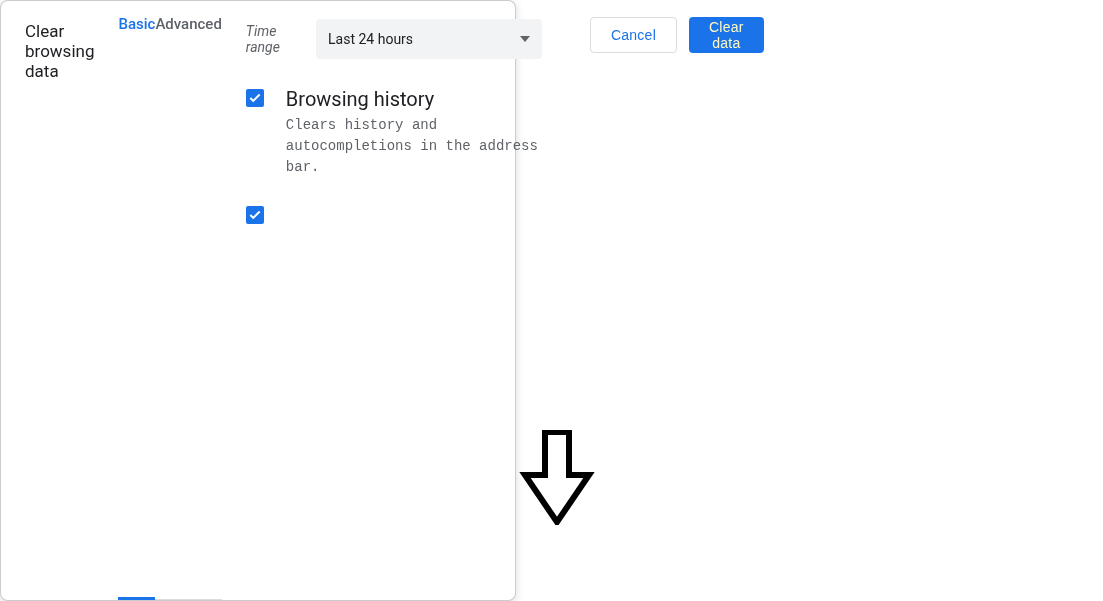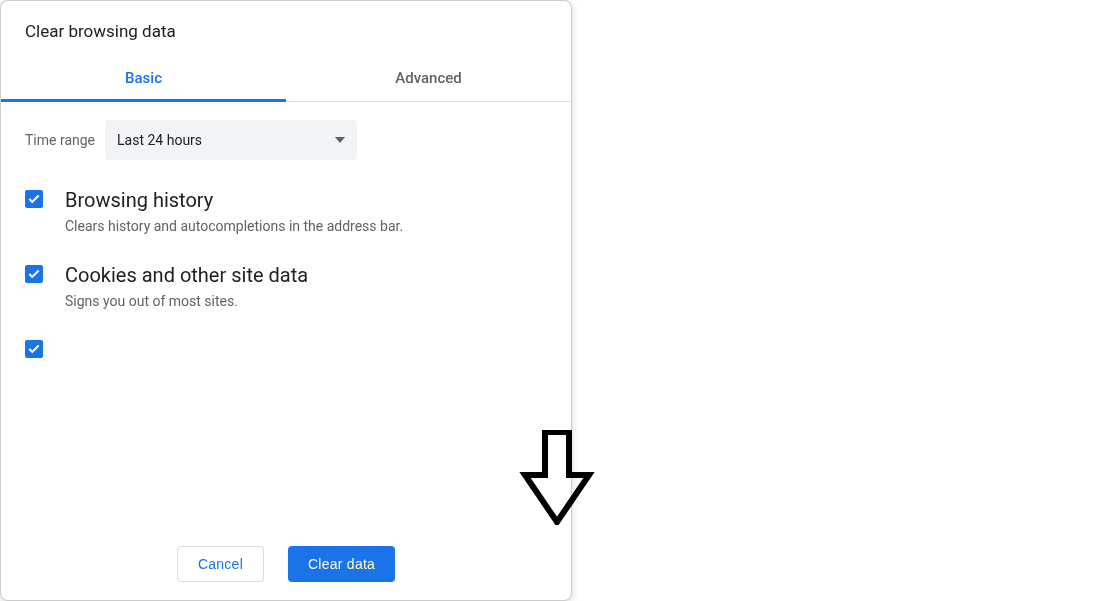--- a/index.html
+++ b/index.html
@@ -11,28 +11,27 @@
       font-family: Roboto, Arial, sans-serif;
       background: #fff;
       width: 1103px;
       height: 601px;
       position: relative;
     }
     .dialog {
       position: absolute;
       top: 0;
       left: 0;
-      width: 572px;
+      width: 516px;
       height: 601px;
       background: #fff;
       border: 1px solid rgba(0,0,0,0.2);
       border-radius: 8px;
       box-shadow: 0 2px 8px rgba(0,0,0,0.15);
       display: flex;
-      flex-direction: column;
     }
     .dialog-title {
       font-size: 17px;
       color: #202124;
       padding: 20px 24px 14px 24px;
       font-weight: 400;
     }
     .tabs {
       display: flex;
       border-bottom: 1px solid #dadce0;
@@ -67,20 +66,21 @@
     }
     .time-row {
       display: flex;
       align-items: center;
       gap: 10px;
       margin-bottom: 28px;
     }
     .time-label {
       font-size: 14px;
       color: #5f6368;
+      font-style: italic;
     }
     .time-select {
       width: 252px;
       height: 40px;
       background: #f1f3f4;
       border-radius: 4px;
       display: flex;
       align-items: center;
       justify-content: space-between;
       padding: 13px 12px;
@@ -122,25 +122,26 @@
     }
     .option-title {
       font-size: 20px;
       color: #202124;
       margin-bottom: 4px;
     }
     .option-desc {
       font-size: 14px;
       color: #5f6368;
       line-height: 1.5;
+      font-family: Liberation Mono, monospace;
     }
     .actions {
       display: flex;
       justify-content: center;
-      gap: 24px;
+      gap: 12px;
       padding: 16px 24px 18px 24px;
     }
     .btn {
       height: 36px;
       padding: 0 20px;
       border-radius: 4px;
       font-size: 14px;
       font-weight: 500;
       letter-spacing: 0.25px;
       cursor: pointer;
@@ -192,39 +193,28 @@
         <svg viewBox="0 0 24 24" fill="none" stroke="#fff" stroke-width="3.5">
           <polyline points="20 6 9 17 4 12"></polyline>
         </svg>
       </div>
       <div class="option-text">
         <div class="option-title">Browsing history</div>
         <div class="option-desc">Clears history and autocompletions in the address bar.</div>
       </div>
     </div>
 
+
     <div class="option-row">
       <div class="checkbox">
         <svg viewBox="0 0 24 24" fill="none" stroke="#fff" stroke-width="3.5">
           <polyline points="20 6 9 17 4 12"></polyline>
         </svg>
       </div>
       <div class="option-text">
-        <div class="option-title">Cookies and other site data</div>
-        <div class="option-desc">Signs you out of most sites.</div>
-      </div>
-    </div>
-
-    <div class="option-row">
-      <div class="checkbox">
-        <svg viewBox="0 0 24 24" fill="none" stroke="#fff" stroke-width="3.5">
-          <polyline points="20 6 9 17 4 12"></polyline>
-        </svg>
-      </div>
-      <div class="option-text">
       </div>
     </div>
   </div>
 
   <div class="actions">
     <button class="btn btn-cancel">Cancel</button>
     <button class="btn btn-primary">Clear data</button>
   </div>
 </div>
 

